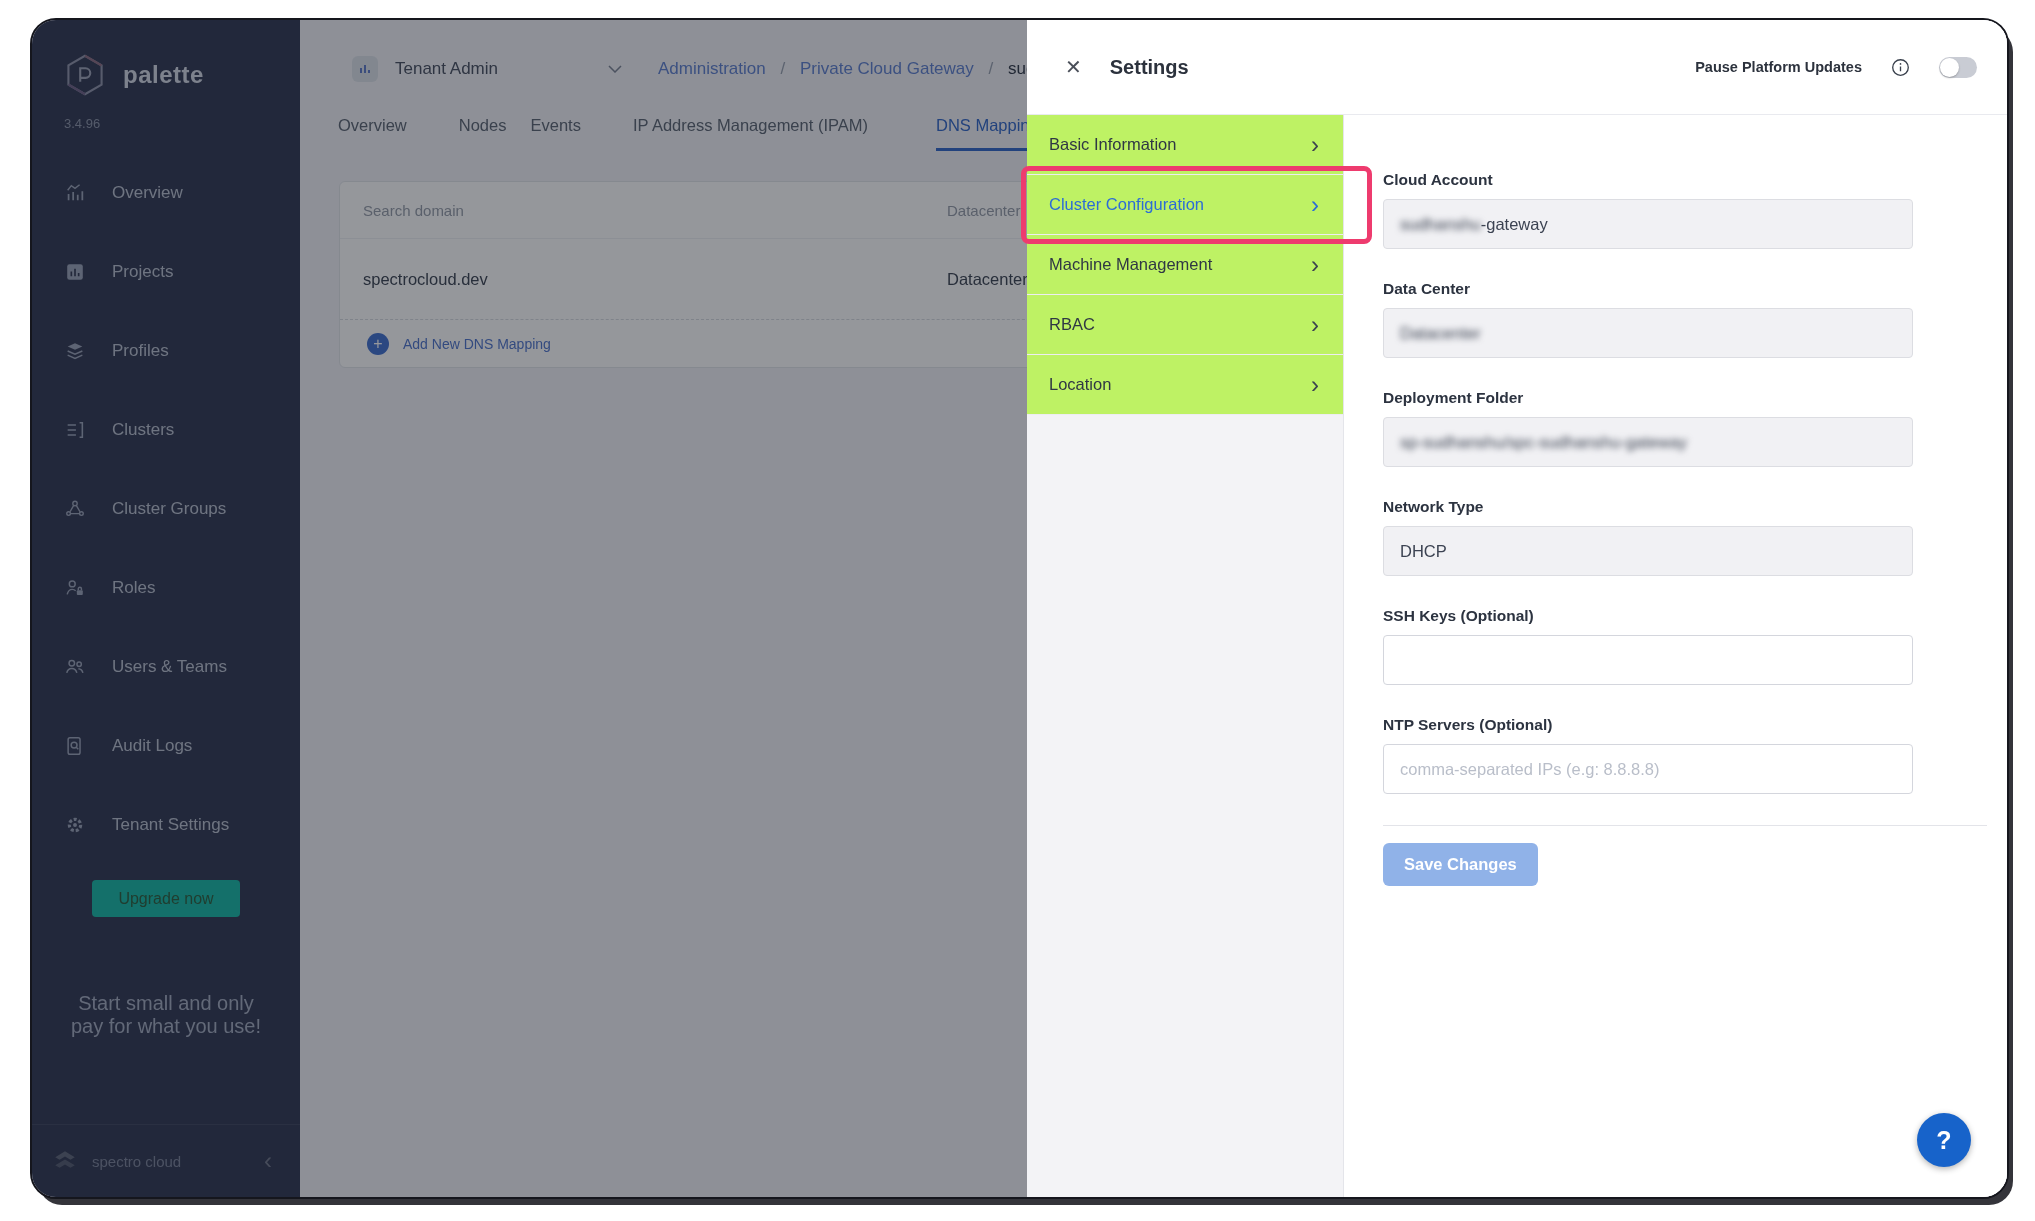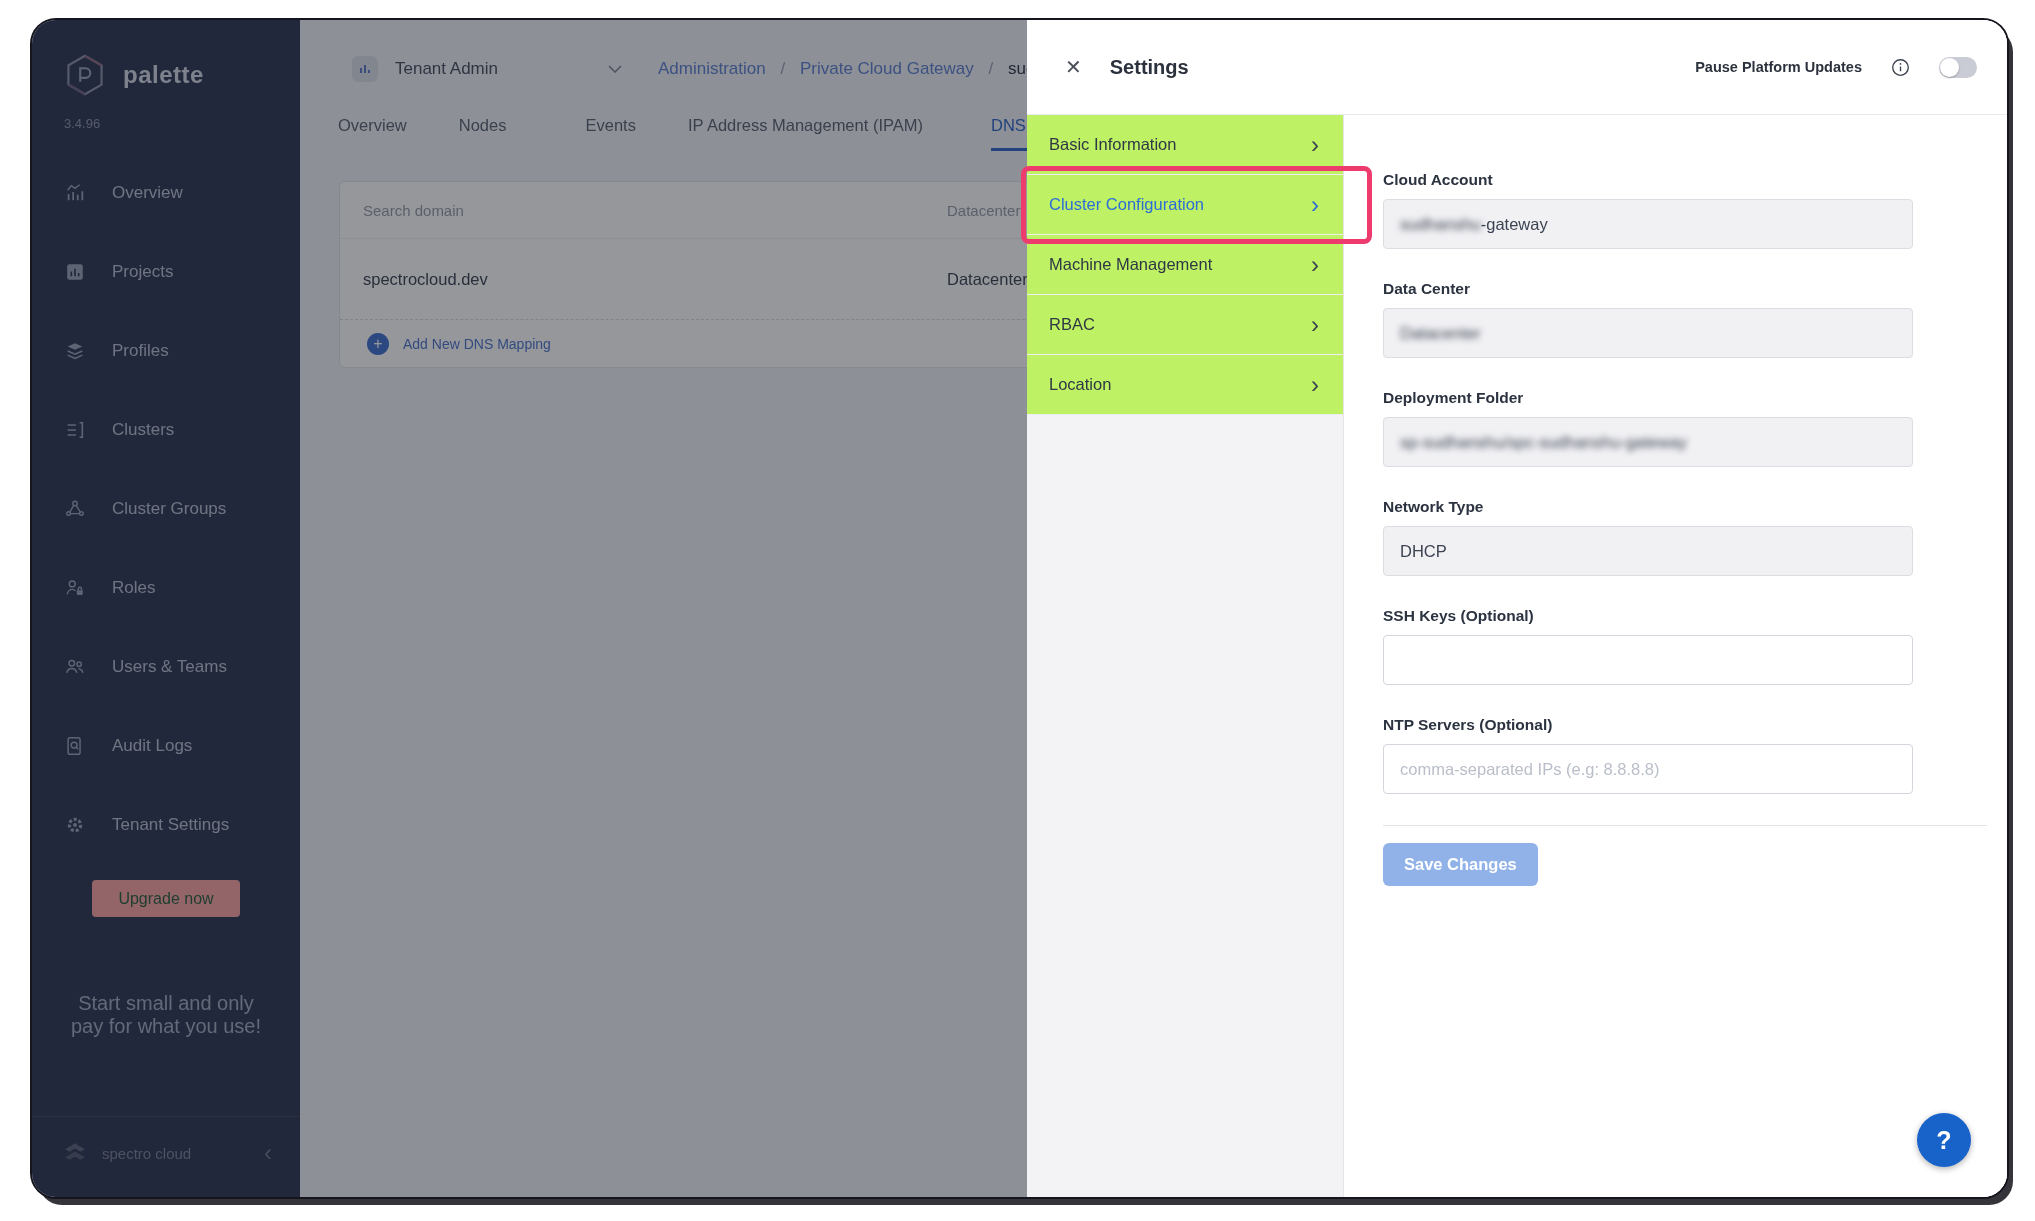--- a/index.html
+++ b/index.html
@@ -17,40 +17,40 @@
   .side-logo { display:flex; align-items:center; gap:15px; padding:32px 0 0 30px; }
   .logo-text { color:#d4d9e6; font-size:24px; font-weight:bold; letter-spacing:.5px; }
   .version { color:#8b93a8; font-size:13px; padding:18px 0 0 32px; }
   .nav { margin-top:22px; }
   .nav-item { height:79px; display:flex; align-items:center; padding-left:32px; gap:26px;
     color:#b9c0d0; font-size:17px; cursor:pointer; }
   .nav-item .ico { width:22px; height:22px; color:#9aa2b8; flex:0 0 22px; display:flex; align-items:center; }
   .side-promo { position:absolute; left:0; right:0; top:972px; text-align:center;
     color:#a3abc0; font-size:20px; line-height:23px; padding:0 38px; }
   .upgrade-btn { display:block; margin:16px auto 0; width:148px; height:37px;
-    background:#fca5a5; color:#2a5c3c; font-size:16px; border:none; border-radius:4px; cursor:pointer;
+    background:#14b8a6; color:#2a5c3c; font-size:16px; border:none; border-radius:4px; cursor:pointer;
     font-family:"Liberation Sans", sans-serif; }
-  .side-footer { position:absolute; bottom:8px; left:0; right:0; height:72px;
-    border-top:1px solid #3d445e; display:flex; align-items:center; padding:0 28px 0 30px;text-align:right; }
+  .side-footer { position:absolute; bottom:0; left:0; right:0; height:72px;
+    border-top:1px solid #3d445e; display:flex; align-items:center; padding:0 28px 0 20px;text-align:right; }
   .brand-text { margin-left:14px; color:#7a8299; font-size:15px; }
   .collapse { margin-left:auto; color:#707689; font-size:24px; cursor:pointer; line-height:1; }
   
   .main { position:absolute; left:268px; top:0; right:0; bottom:0; background:#f2f3f7; }
   .main-header { display:flex; align-items:center; padding:36px 0 0 52px; }
   .proj-chip { width:26px; height:26px; border-radius:6px; background:#dde2ea;
     display:flex; align-items:center; justify-content:center; }
   .proj-label { margin-left:17px; font-size:17px; color:#454d5f; }
   .dd-chevron { margin-left:110px; display:flex; }
   .crumbs { margin-left:36px; font-size:17px; white-space:nowrap; }
   .crumb-link { color:#5d7fd0; cursor:pointer; }
   .crumb-sep { color:#98a0b0; margin:0 10px; }
   .crumb-current { color:#2d3546; }
   .tabs { display:flex; margin:34px 0 0 38px; }
   .tab { font-size:16.5px; color:#5a6372; padding-bottom:13px; cursor:pointer; white-space:nowrap; }
-  .tab.t0 { margin-right:52px; } .tab.t1 { margin-right:79px; } .tab.t2 { margin-right:52px; }
+  .tab.t0 { margin-right:52px; } .tab.t1 { margin-right:24px; } .tab.t2 { margin-right:52px; }
   .tab.t3 { margin-right:68px; }
   .tab.active { color:#2f64c8; border-bottom:3px solid #2f64c8; }
   .card { margin:30px 0 0 39px; width:742px; background:#ffffff; border-radius:6px;
     border:1px solid #e2e5ea; box-sizing:border-box; }
   .card-head { height:56px; display:flex; align-items:center; color:#949ba8; font-size:15px; }
   .cell-1 { width:607px; padding-left:23px; box-sizing:border-box; }
   .card-row { height:80px; display:flex; align-items:center; color:#3a4251; font-size:16.5px;
     border-top:1px solid #eef0f4; border-bottom:1px dashed #d7dae0; cursor:pointer; }
   .card-add { height:47px; display:flex; align-items:center; padding-left:27px; cursor:pointer; }
   .plus { width:22px; height:22px; border-radius:50%; background:#3f6fd0; color:#fff; font-size:16px;

